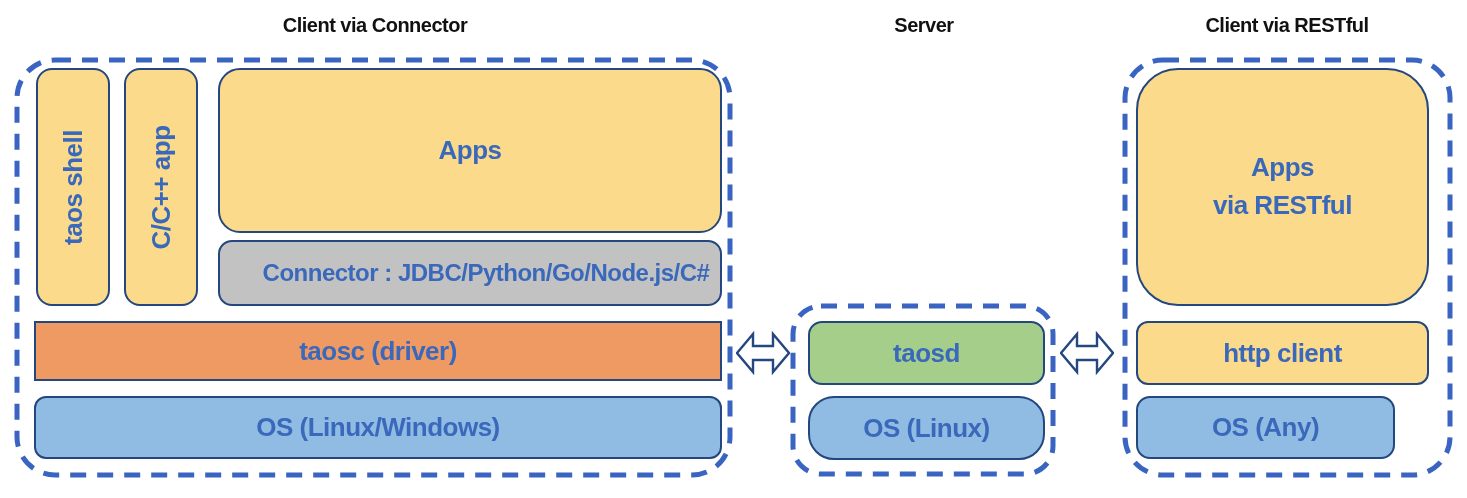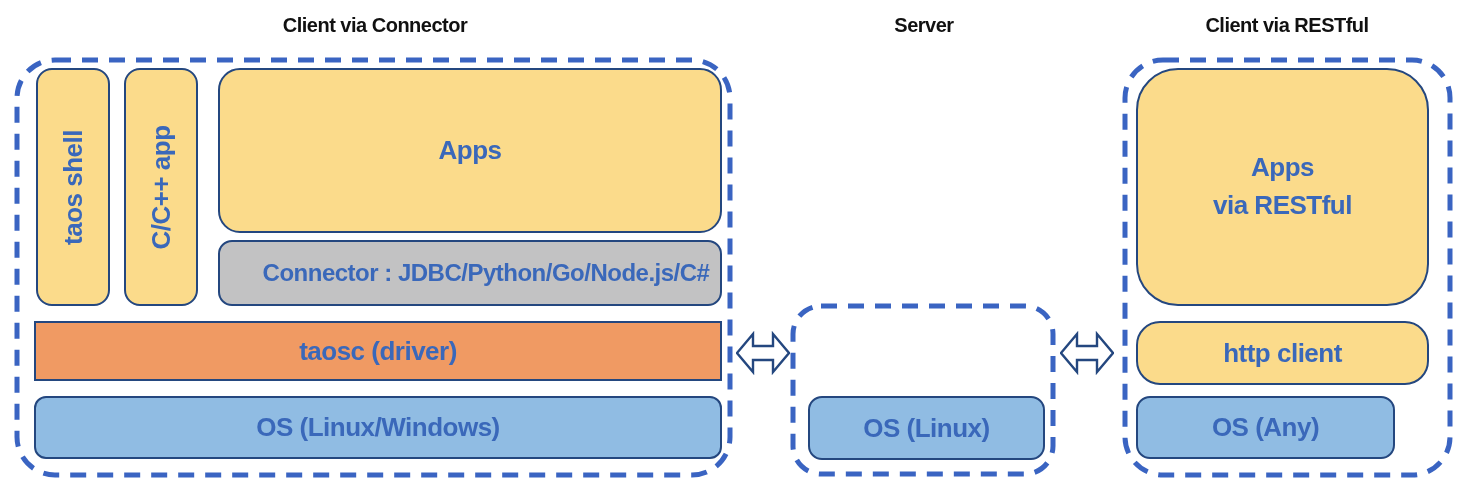--- a/index.html
+++ b/index.html
@@ -96,30 +96,33 @@
     <span class="label">OS (Linux/Windows)</span>
   </div>
 
   <svg class="arrow" style="left:736px; top:331px;" width="54" height="44" viewBox="0 0 54 44">
     <polygon points="1,22 17,3 17,15 37,15 37,3 53,22 37,41 37,29 17,29 17,41"></polygon>
   </svg>
   <svg class="arrow" style="left:1060px; top:331px;" width="54" height="44" viewBox="0 0 54 44">
     <polygon points="1,22 17,3 17,15 37,15 37,3 53,22 37,41 37,29 17,29 17,41"></polygon>
   </svg>
 
-  <div class="box fill-blue" style="left:808px; top:396px; width:237px; height:64px; border-radius:14px;">
+  <div class="box fill-green" style="left:808px; top:321px; width:237px; height:64px; border-radius:14px;">
+    <span class="label">taosd</span>
+  </div>
+  <div class="box fill-blue" style="left:808px; top:396px; width:237px; height:64px; border-radius:26px;">
     <span class="label">OS (Linux)</span>
   </div>
 
   <div class="box fill-yellow" style="left:1136px; top:68px; width:293px; height:238px; border-radius:42px;">
     <span class="two-line">
       <span style="display:block;">Apps</span>
       <span style="display:block;">via RESTful</span>
     </span>
   </div>
-  <div class="box fill-yellow" style="left:1136px; top:321px; width:293px; height:64px; border-radius:24px;">
+  <div class="box fill-yellow" style="left:1136px; top:321px; width:293px; height:64px; border-radius:12px;">
     <span class="label">http client</span>
   </div>
   <div class="box fill-blue" style="left:1136px; top:396px; width:259px; height:63px; border-radius:14px;">
     <span class="label">OS (Any)</span>
   </div>
 
 </div>
 
 </body></html>

